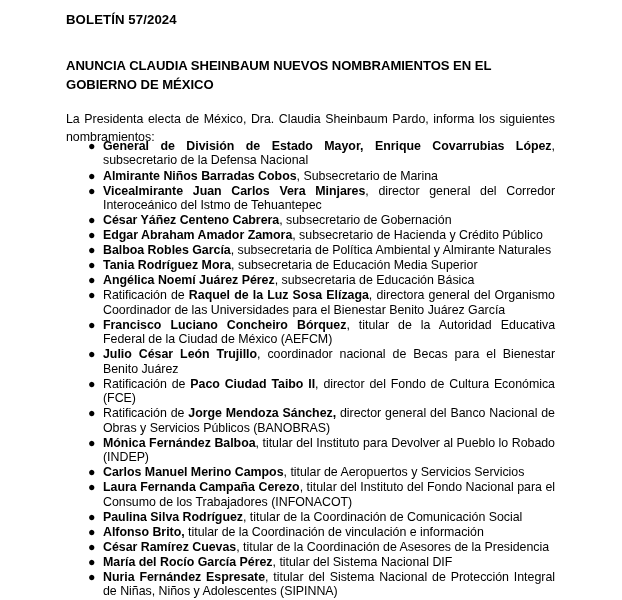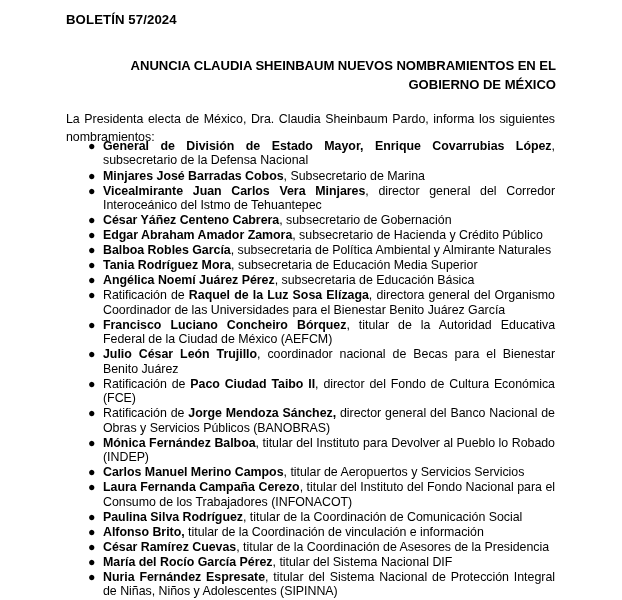--- a/index.html
+++ b/index.html
@@ -41,21 +41,21 @@
 
   
   .headline {
     position: absolute;
     left: 66px;
     top: 47px;
     width: 490px;
     font-size: 13.1px;
     font-weight: bold;
     line-height: 19px;
-    text-align: right;
+    text-align: left;
     letter-spacing: -0.05px;
   }
 
   
   .lead {
     position: absolute;
     left: 66px;
     top: 99px;
     width: 489px;
     font-size: 12.4px;
@@ -113,21 +113,21 @@
 <div class="page">
 
   <div class="bulletin-number">BOLETÍN 57/2024</div>
 
   <h1 class="headline">ANUNCIA CLAUDIA SHEINBAUM NUEVOS NOMBRAMIENTOS EN EL GOBIERNO DE MÉXICO</h1>
 
   <p class="lead">La Presidenta electa de México, Dra. Claudia Sheinbaum Pardo, informa los siguientes nombramientos:</p>
 
   <ul class="appointments">
       <li class="appointment"><span class="bullet">●</span><b>General de División de Estado Mayor, Enrique Covarrubias López</b><span>, subsecretario de la Defensa Nacional</span></li>
-      <li class="appointment"><span class="bullet">●</span><b>Minjares José Barradas Cobos</b><span>, Subsecretario de Marina</span></li>
+      <li class="appointment"><span class="bullet">●</span><b>Almirante Niños Barradas Cobos</b><span>, Subsecretario de Marina</span></li>
       <li class="appointment"><span class="bullet">●</span><b>Vicealmirante Juan Carlos Vera Minjares</b><span>, director general del Corredor Interoceánico del Istmo de Tehuantepec</span></li>
       <li class="appointment"><span class="bullet">●</span><b>César Yáñez Centeno Cabrera</b><span>, subsecretario de Gobernación</span></li>
       <li class="appointment"><span class="bullet">●</span><b>Edgar Abraham Amador Zamora</b><span>,  subsecretario de Hacienda y Crédito Público</span></li>
       <li class="appointment"><span class="bullet">●</span><b>Balboa Robles García</b><span>, subsecretaria de Política Ambiental y Almirante Naturales</span></li>
       <li class="appointment"><span class="bullet">●</span><b>Tania Rodríguez Mora</b><span>, subsecretaria de Educación Media Superior</span></li>
       <li class="appointment"><span class="bullet">●</span><b>Angélica Noemí Juárez Pérez</b><span>, subsecretaria de Educación Básica</span></li>
       <li class="appointment"><span class="bullet">●</span><span>Ratificación de </span><b>Raquel de la Luz Sosa Elízaga</b><span>, directora general del Organismo Coordinador de las Universidades para el Bienestar Benito Juárez García</span></li>
       <li class="appointment"><span class="bullet">●</span><b>Francisco Luciano Concheiro Bórquez</b><span>, titular de la Autoridad Educativa Federal de la Ciudad de México (AEFCM)</span></li>
       <li class="appointment"><span class="bullet">●</span><b>Julio César León Trujillo</b><span>, coordinador nacional de Becas para el Bienestar Benito Juárez</span></li>
       <li class="appointment"><span class="bullet">●</span><span>Ratificación de </span><b>Paco Ciudad Taibo II</b><span>, director del Fondo de Cultura Económica (FCE)</span></li>

